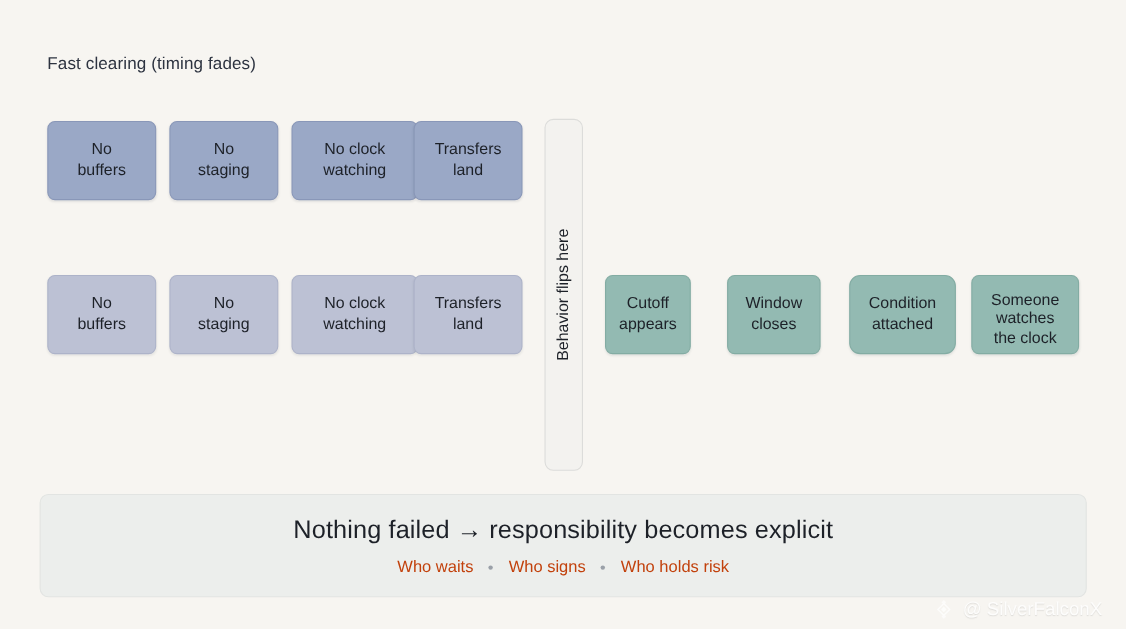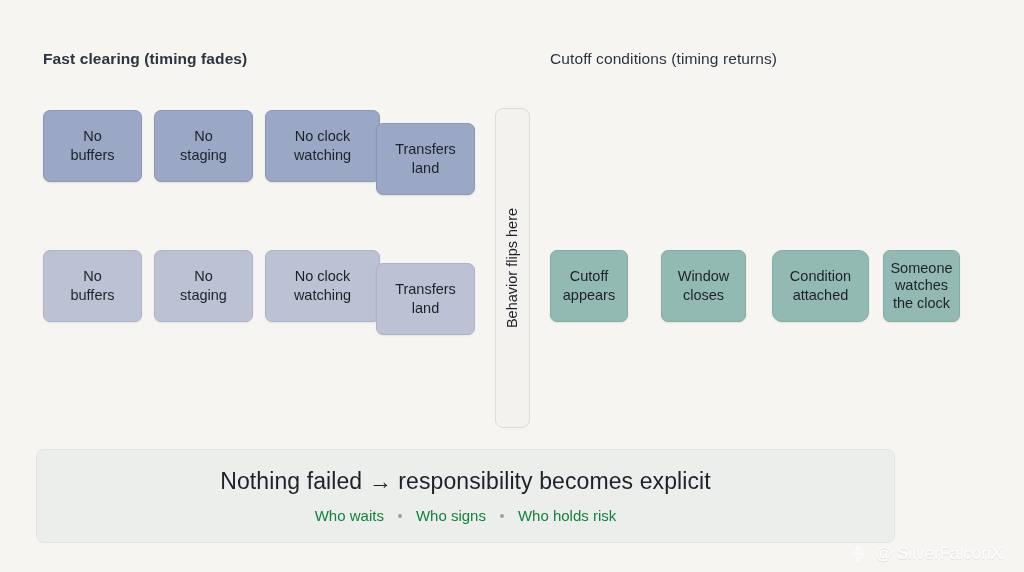--- a/index.html
+++ b/index.html
@@ -25,21 +25,21 @@
 
   
   .col-heading {
     position: absolute;
     font-size: 15.5px;
     font-weight: 400;
     color: #2d3340;
     letter-spacing: 0.1px;
     white-space: nowrap;
   }
-  #heading-left  { left: 43px;  top: 50px; font-weight: bold; }
+  #heading-left  { left: 43px;  top: 50px; }
   #heading-right { left: 550px; top: 50px; }
 
   
   .card {
     position: absolute;
     box-sizing: border-box;
     border-radius: 7px;
     display: flex;
     align-items: center;
     justify-content: center;
@@ -67,26 +67,26 @@
     box-shadow: 0 1px 2px rgba(30,60,55,0.10);
   }
 
   
   .row1 { top: 110px; height: 72px; }
   .row2 { top: 250px; height: 72px; }
 
   .c1 { left: 43px;  width: 99px; }
   .c2 { left: 154px; width: 99px; }
   .c3 { left: 265px; width: 115px; }
-  .c4 { left: 376px; width: 99px; margin-top: 13px; }
+  .c4 { left: 376px; width: 99px; }
 
   .g1 { left: 550px; width: 78px; }
   .g2 { left: 661px; width: 85px; }
   .g3 { left: 772px; width: 97px; border-radius: 10px; }
-  .g4 { left: 883px; width: 77px; }
+  .g4 { left: 883px; width: 98px; align-items: flex-end; }
 
   .g4 .card-text { line-height: 1.2; }
 
   
   #flip-divider {
     position: absolute;
     left: 495px;
     top: 108px;
     width: 35px;
     height: 320px;
@@ -103,21 +103,21 @@
     color: #1d2128;
     white-space: nowrap;
     transform: rotate(-90deg);
   }
 
   
   #summary-banner {
     position: absolute;
     left: 36px;
     top: 449px;
-    width: 859px;
+    width: 952px;
     height: 94px;
     box-sizing: border-box;
     background: #eceeec;
     border: 1px solid #e2e4e2;
     border-radius: 8px;
     display: flex;
     flex-direction: column;
     align-items: center;
     justify-content: center;
     gap: 12px;
@@ -126,21 +126,21 @@
     font-size: 23px;
     color: #1d2128;
     letter-spacing: 0.1px;
     white-space: nowrap;
   }
   #summary-subline {
     display: flex;
     align-items: center;
     gap: 14px;
     font-size: 15px;
-    color: #15803d;
+    color: #c2410c;
     white-space: nowrap;
   }
   .sub-dot {
     width: 4px;
     height: 4px;
     border-radius: 50%;
     background: #9aa0a8;
     display: inline-block;
   }
 
@@ -160,21 +160,20 @@
   }
   #watermark-logo { display: block; }
 </style>
 </head>
 <body>
 
 <div id="stage">
 
   <div class="col-heading" id="heading-left">Fast clearing (timing fades)</div>
 
-  <div class="col-heading" id="heading-right">Cutoff conditions (timing returns)</div>
 
   <div class="card blue-strong row1 c1">
     <span class="card-text">No
 buffers</span>
   </div>
   <div class="card blue-strong row1 c2">
     <span class="card-text">No
 staging</span>
   </div>
   <div class="card blue-strong row1 c3">

